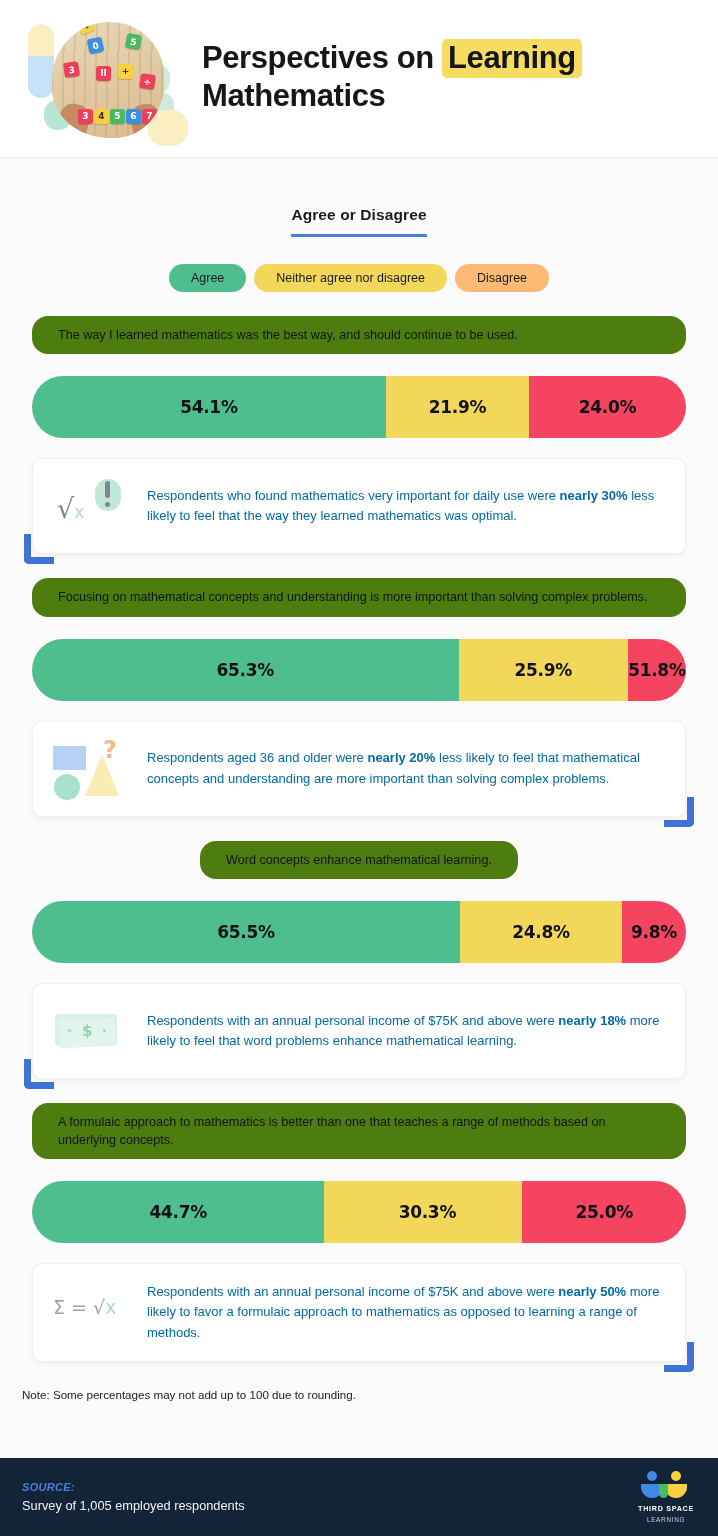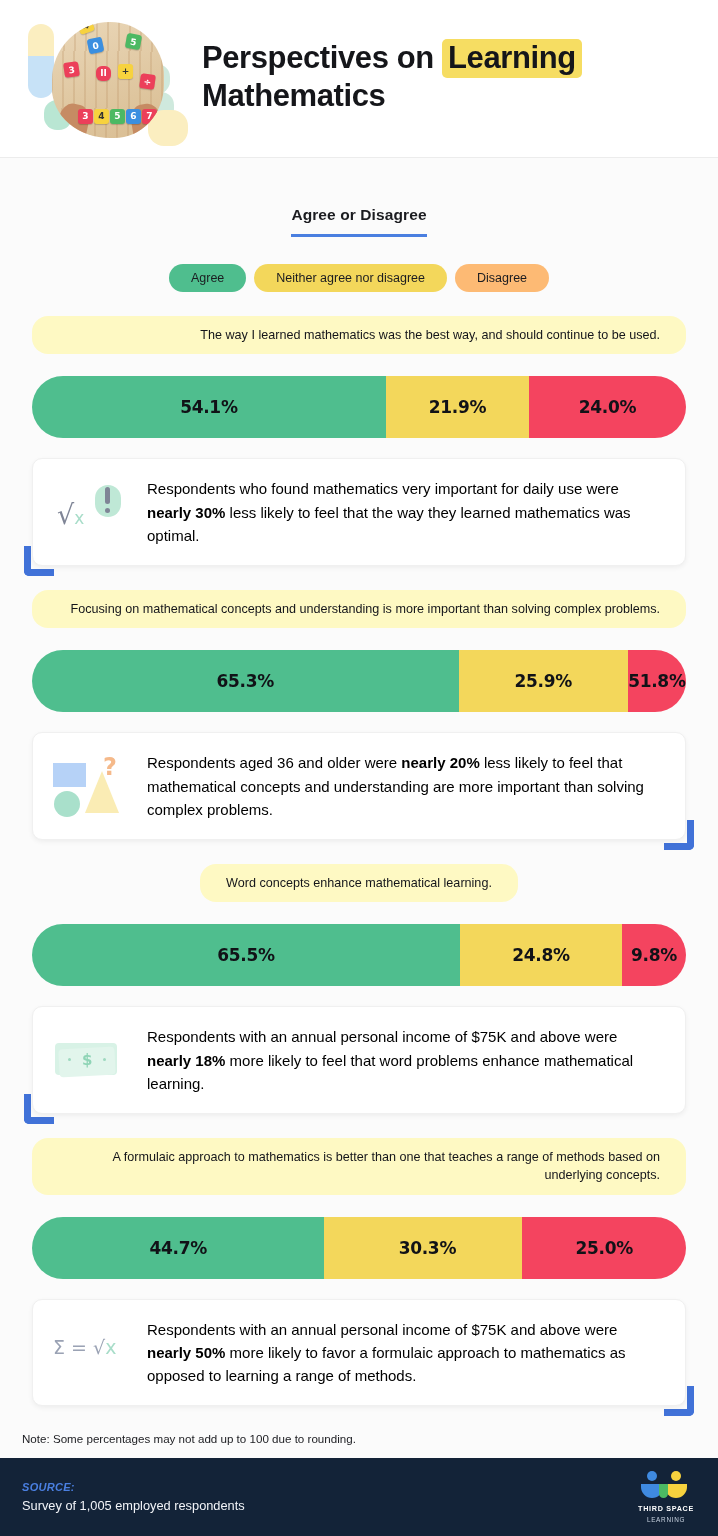--- a/index.html
+++ b/index.html
@@ -130,27 +130,27 @@
     font-weight: 400;
   }
   .lg-agree   { background: #4FBE8E; }
   .lg-neither { background: #F3D75B; }
   .lg-dis     { background: #fdba74; }
 
   
   .block { margin-top: 24px; }
   .stmt-row { display: flex; justify-content: center; padding: 0 32px; }
   .stmt {
-    background: #fef9c3;
+    background: #4d7c0f;
     border-radius: 16px;
     padding: 10px 26px;
     font-size: 12.6px;
     line-height: 1.45;
     color: #14151a;
-    text-align: right;
+    text-align: left;
     max-width: 654px;
   }
   .stmt.full { width: 100%; }
 
   .bar {
     display: flex;
     height: 62px;
     margin: 22px 32px 0 32px;
     border-radius: 31px;
     overflow: hidden;
@@ -184,23 +184,23 @@
     min-height: 92px;
     z-index: 2;
   }
   .card-icon {
     flex: 0 0 78px;
     width: 78px;
     height: 58px;
     position: relative;
   }
   .card-text {
-    font-size: 15px;
+    font-size: 13px;
     line-height: 1.55;
-    color: #000000;
+    color: #0369a1;
   }
   .card-text b { font-weight: 700; }
   .bracket {
     position: absolute;
     width: 30px;
     height: 30px;
     border: 7px solid #4172d8;
     z-index: 1;
   }
   .bracket.left  { left: -8px;  bottom: -10px; border-top: none; border-right: none; border-bottom-left-radius: 5px; }
@@ -329,21 +329,21 @@
       <div class="deco g2"></div>
       <div class="deco g3"></div>
       <div class="deco y2"></div>
       <div class="blob-photo">
         <div class="hand l"></div>
         <div class="hand r"></div>
         <div class="blk sq-yellow" style="left:26px;top:-4px;width:15px;height:15px;transform:rotate(-20deg);">4</div>
         <div class="blk sq-blue" style="left:36px;top:16px;width:15px;height:15px;transform:rotate(-12deg);">0</div>
         <div class="blk sq-green" style="left:74px;top:12px;width:15px;height:15px;transform:rotate(10deg);">5</div>
         <div class="blk sq-red" style="left:12px;top:40px;width:15px;height:15px;transform:rotate(-8deg);">3</div>
-        <div class="blk sq-red" style="left:44px;top:44px;width:15px;height:15px;border-radius:6px;">II</div>
+        <div class="blk sq-red" style="left:44px;top:44px;width:15px;height:15px;">II</div>
         <div class="blk sq-yellow" style="left:66px;top:42px;width:15px;height:15px;">+</div>
         <div class="blk sq-red" style="left:88px;top:52px;width:15px;height:15px;transform:rotate(8deg);">÷</div>
         <div class="blk row-blk sq-red" style="left:26px;">3</div>
         <div class="blk row-blk sq-yellow" style="left:42px;">4</div>
         <div class="blk row-blk sq-green" style="left:58px;">5</div>
         <div class="blk row-blk sq-blue" style="left:74px;">6</div>
         <div class="blk row-blk sq-red" style="left:90px;">7</div>
       </div>
     </div>
     <h1 class="header-title">

